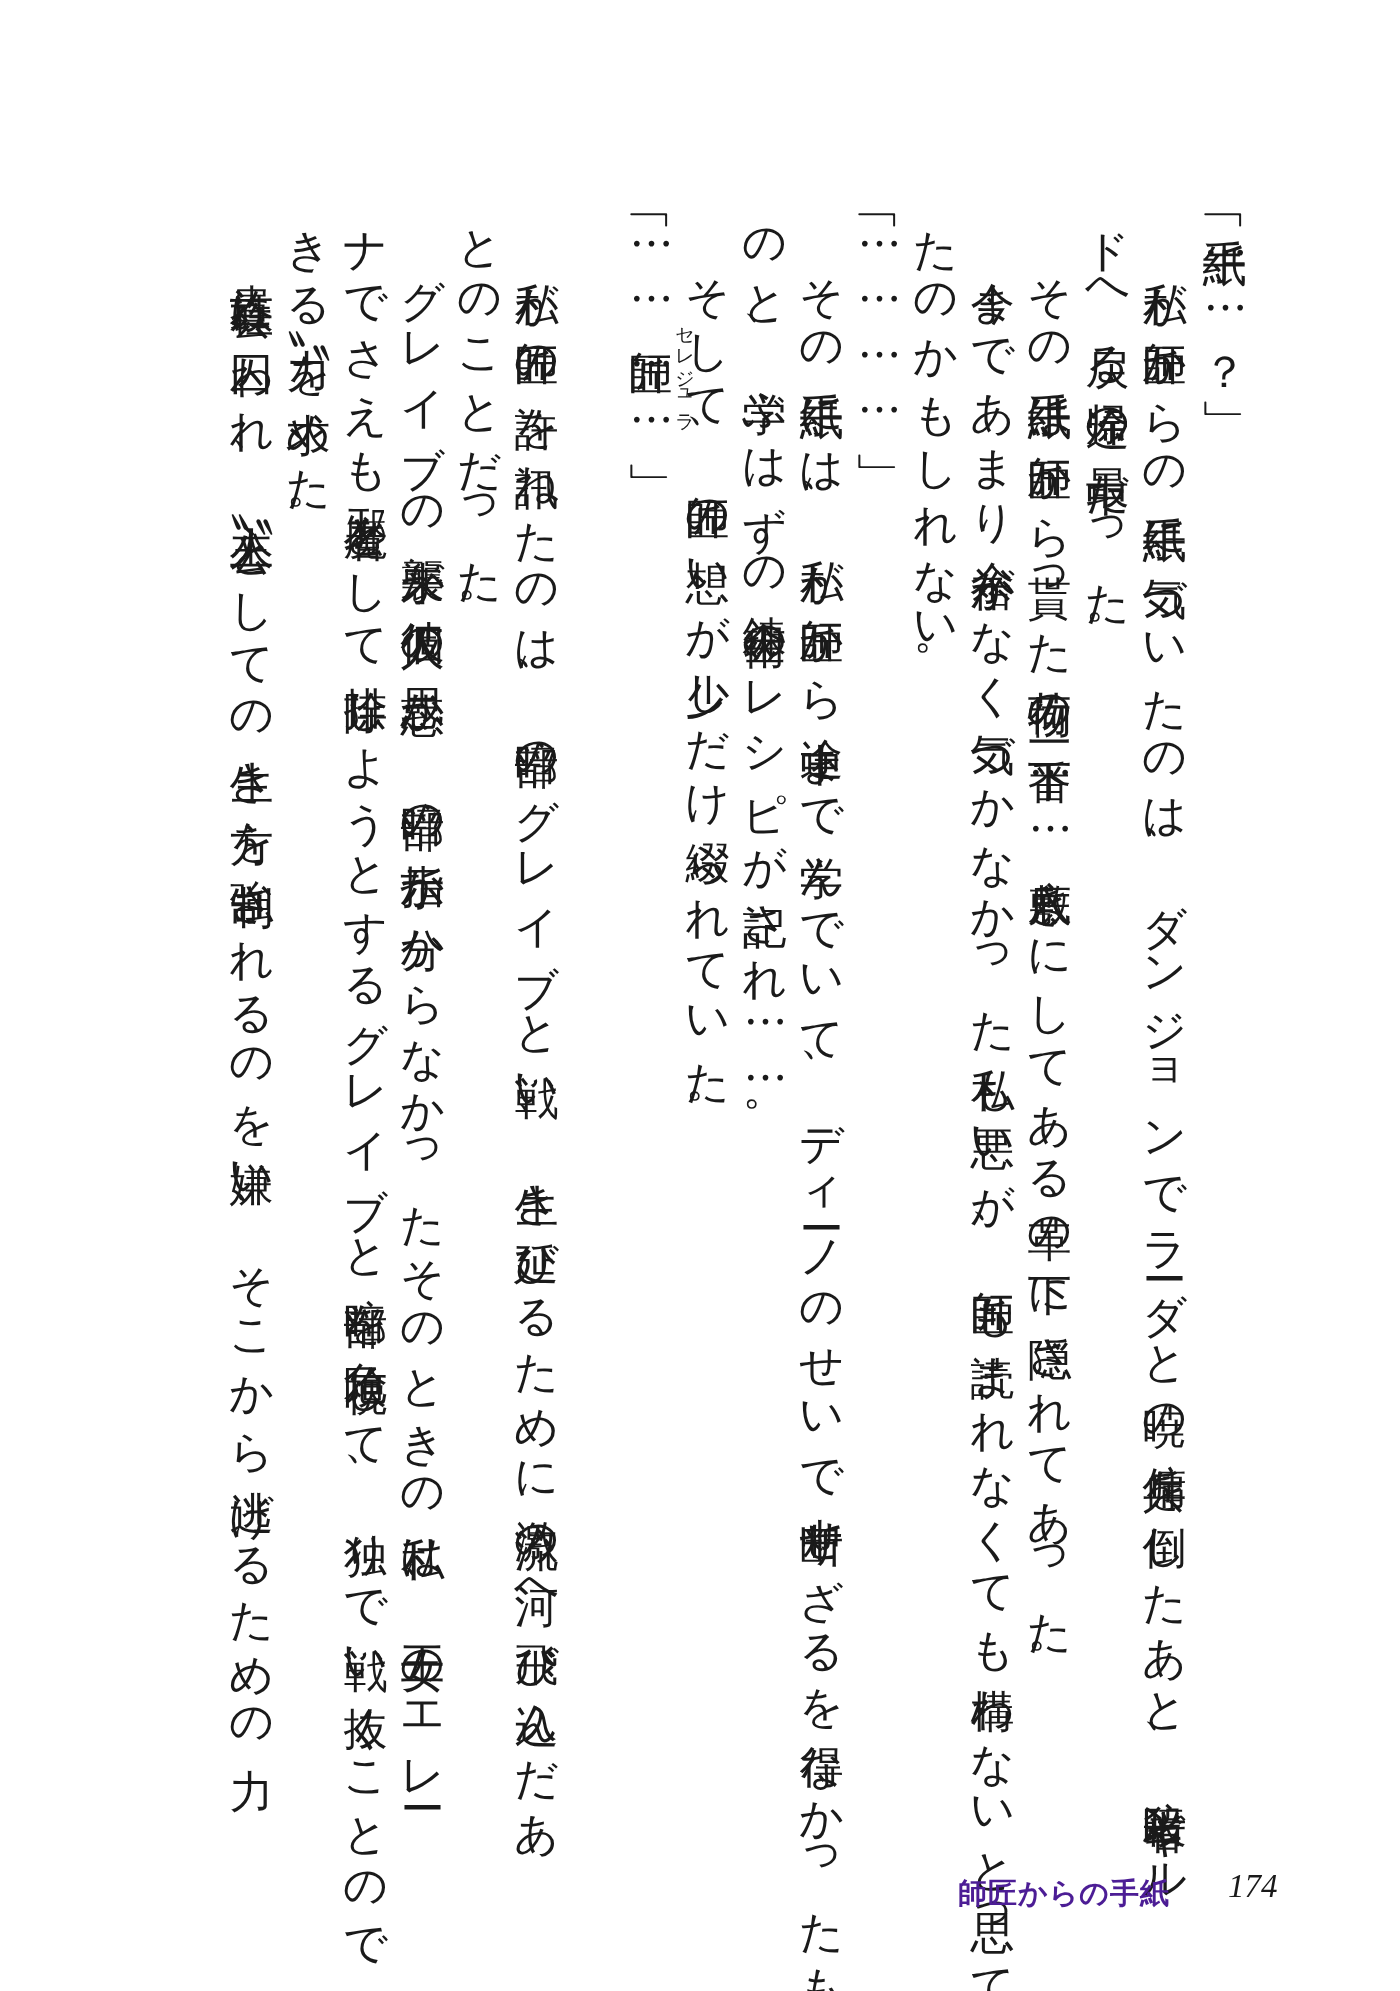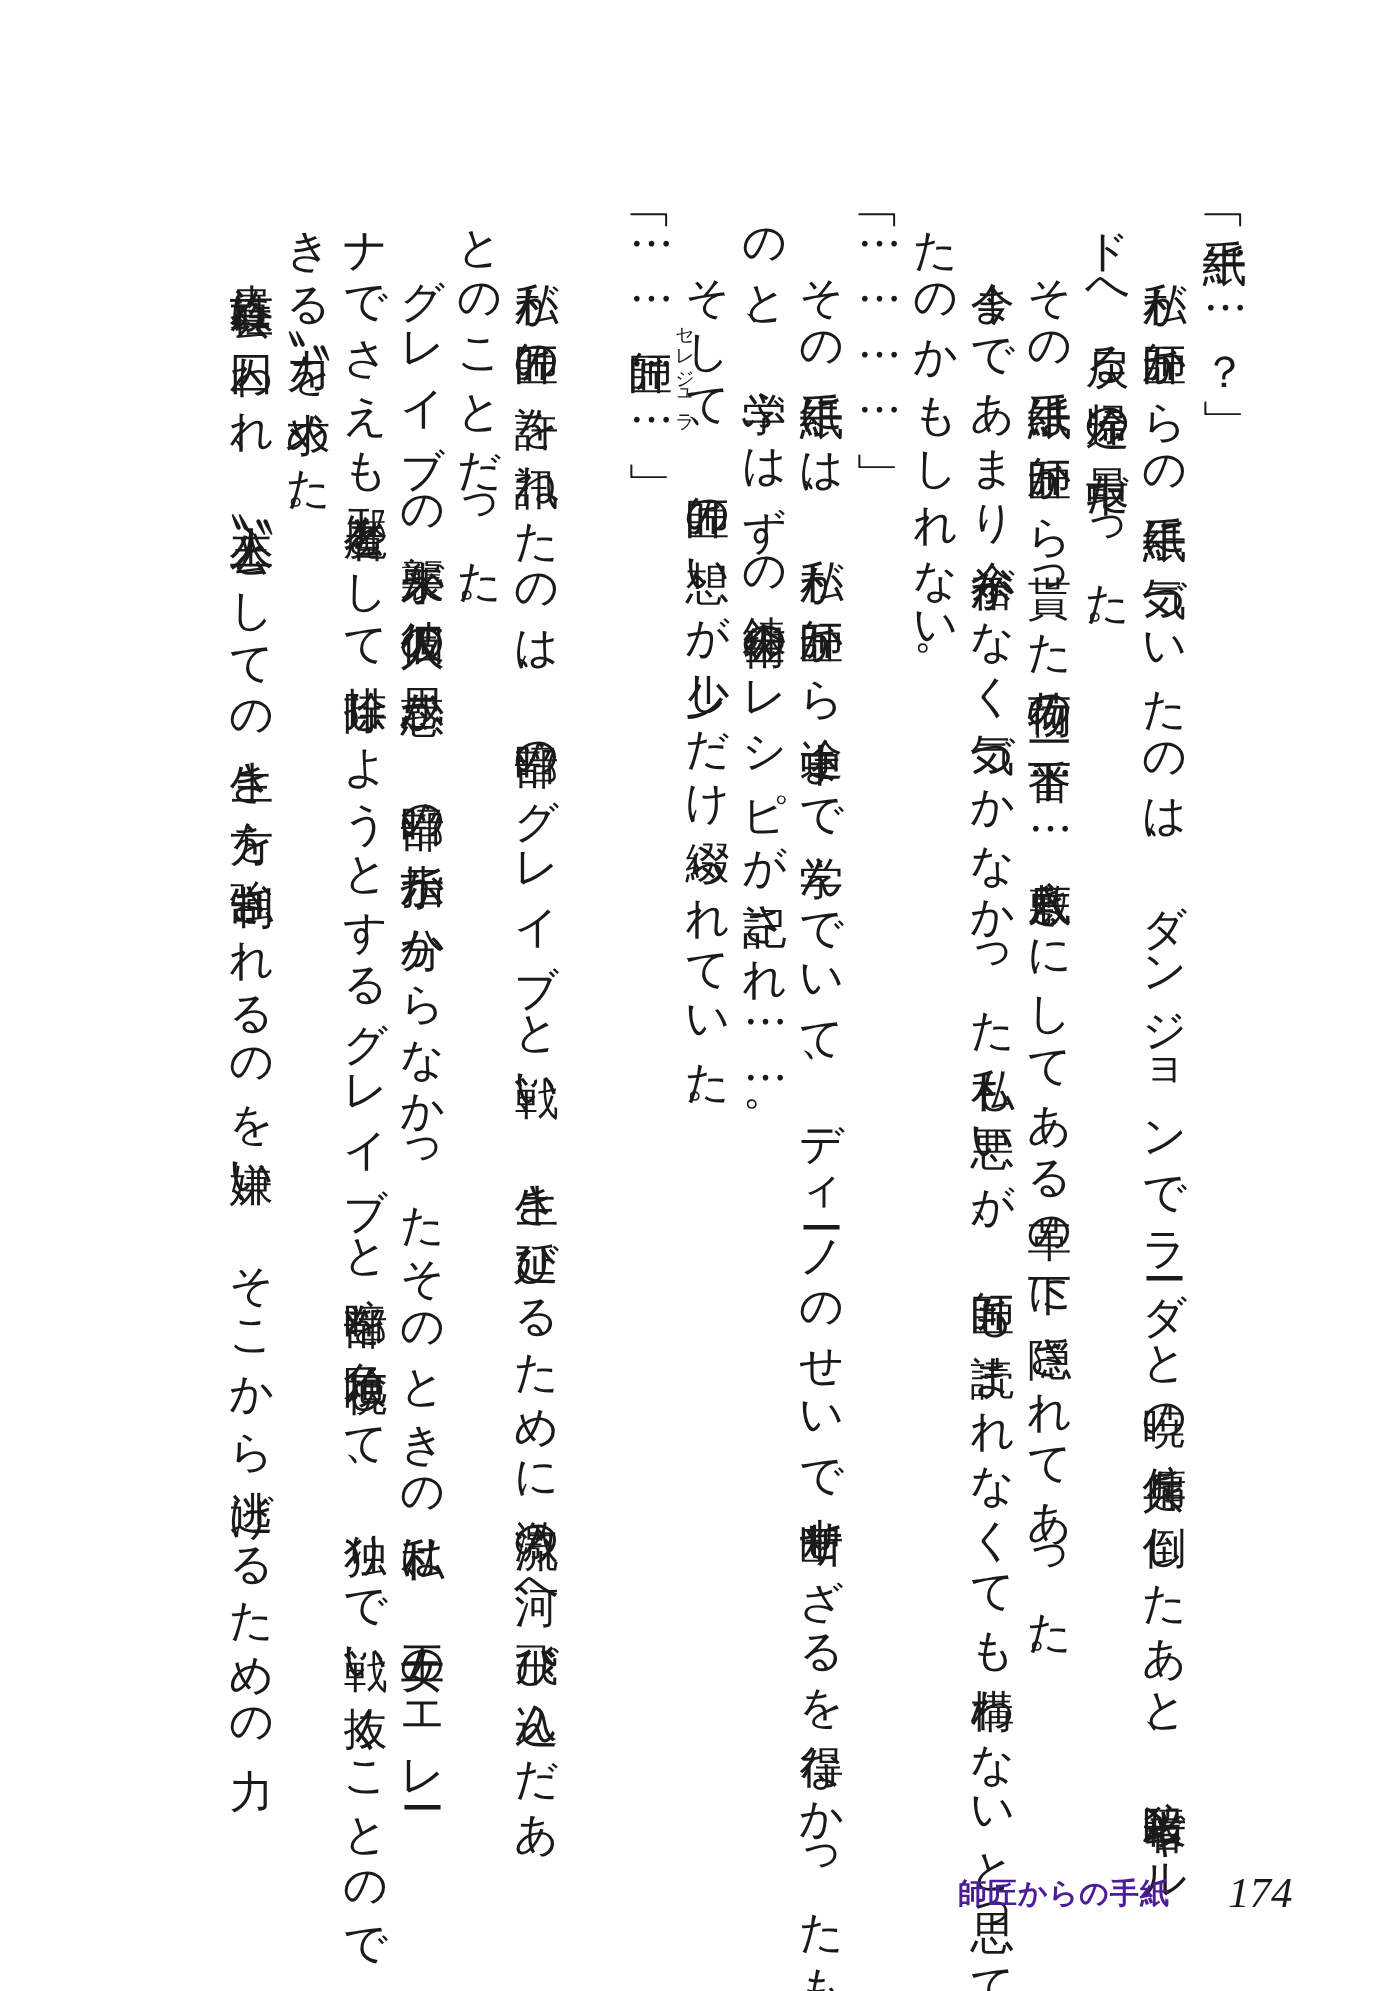--- a/index.html
+++ b/index.html
@@ -35,21 +35,21 @@
     font-family: "DejaVu Sans", "Liberation Sans", sans-serif;
   }
   .footer-title {
     position: absolute; left: 958px; top: 1874px;
     font-family: "DejaVu Sans", "Liberation Sans", sans-serif;
     font-size: 29px; color: #4c1d95; letter-spacing: 1px; font-weight: bold;
   }
   .footer-page {
     position: absolute; left: 1228px; top: 1868px;
     font-family: "Liberation Serif", "DejaVu Serif", serif;
-    font-style: italic; font-size: 43px; color: #1a1a1a;
+    font-style: italic; font-size: 33px; color: #1a1a1a;
   }
 </style>
 </head>
 <body>
 
 <div class="page">
 
   <div class="col" style="left: 1225px;">「手紙……？」</div>
   <div class="col indent" style="left: 1165px;">私が師匠からの手紙に気づいたのは、ダンジョンでラーダと暁の傭兵を倒したあと、暗殺者ギル</div>
   <div class="col" style="left: 1108px;">ドへ戻る帰途の最中だった。</div>

